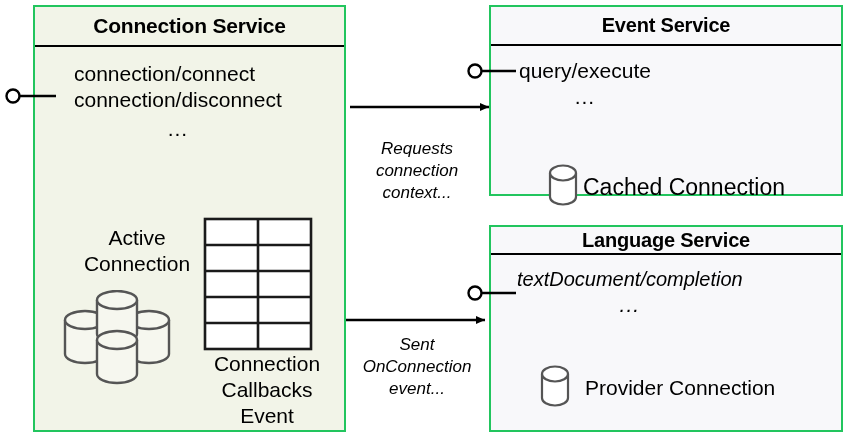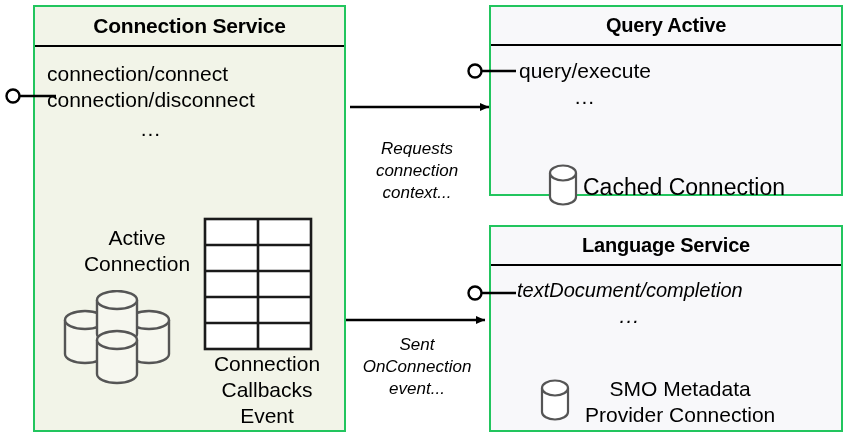--- a/index.html
+++ b/index.html
@@ -64,32 +64,32 @@
   }
 
   #language-service {
     left: 489px;
     top: 225px;
     width: 354px;
     height: 207px;
     background: #f8f8fa;
   }
   #language-service > .box-header {
-    height: 39px;
+    height: 28px;
     font-size: 20px;
   }
 
   
   .api-list {
     position: absolute;
     font-size: 21px;
     line-height: 1.26;
     white-space: nowrap;
   }
-  #cs-api { left: 12px; top: 14px; }
+  #cs-api { left: 39px; top: 14px; }
   #qs-api { left: 28px; top: 12px; font-size: 21px; }
   #ls-api { left: 26px; top: 12px; font-size: 20px; font-style: italic; }
 
   .api-ellipsis {
     text-align: center;
     font-size: 21px;
     line-height: 1.0;
     letter-spacing: 1px;
   }
   #cs-api .api-ellipsis { padding-top: 4px; }
@@ -224,21 +224,21 @@
     <div id="callbacks-label">
       <div>Connection</div>
       <div>Callbacks</div>
       <div>Event</div>
     </div>
 
   </div>
 </div>
 
 <div class="box" id="query-service">
-  <div class="box-header">Query Active</div>
+  <div class="box-header">Event Service</div>
   <div class="box-body">
 
     <div class="api-list" id="qs-api">
       <div>query/execute</div>
       <div class="api-ellipsis">...</div>
     </div>
 
     <div class="resource-row" id="qs-resource">
       <span>
         <svg width="32" height="42" viewBox="0 0 32 42" fill="none">
@@ -262,21 +262,20 @@
     </div>
 
     <div class="resource-row" id="ls-resource">
       <span>
         <svg width="32" height="42" viewBox="0 0 32 42" fill="none">
           <path d="M3 9 L3 33 A13 7.5 0 0 0 29 33 L29 9" stroke="#555555" stroke-width="2.2" fill="#ffffff"></path>
           <ellipse cx="16" cy="9" rx="13" ry="7.5" stroke="#555555" stroke-width="2.2" fill="#ffffff"></ellipse>
         </svg>
       </span>
       <span class="resource-label">
-        <span style="display:block">SMO Metadata</span>
         <span style="display:block">Provider Connection</span>
       </span>
     </div>
 
   </div>
 </div>
 
 <div class="lollipop" id="cs-lollipop">
   <svg width="56" height="24" viewBox="0 0 56 24" fill="none">
     <circle cx="9" cy="12" r="6.5" stroke="#000000" stroke-width="2.4" fill="#ffffff"></circle>

